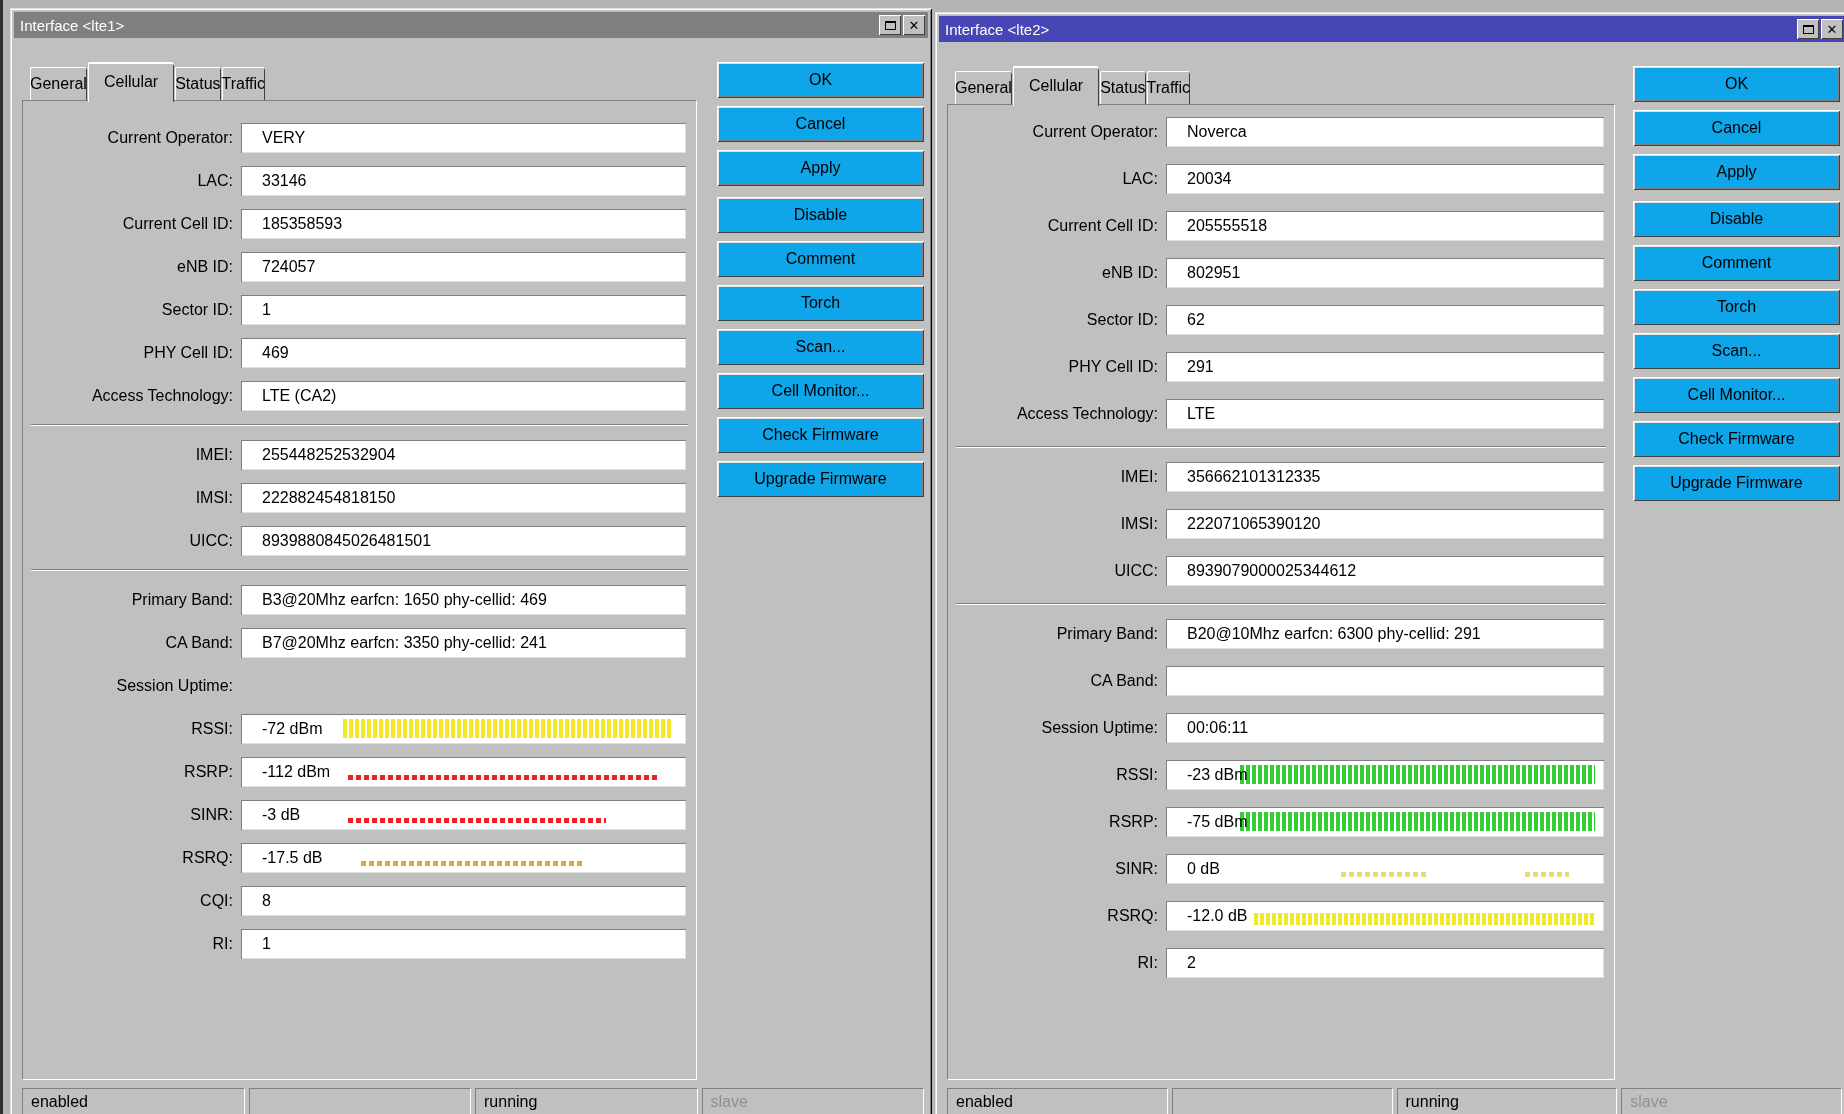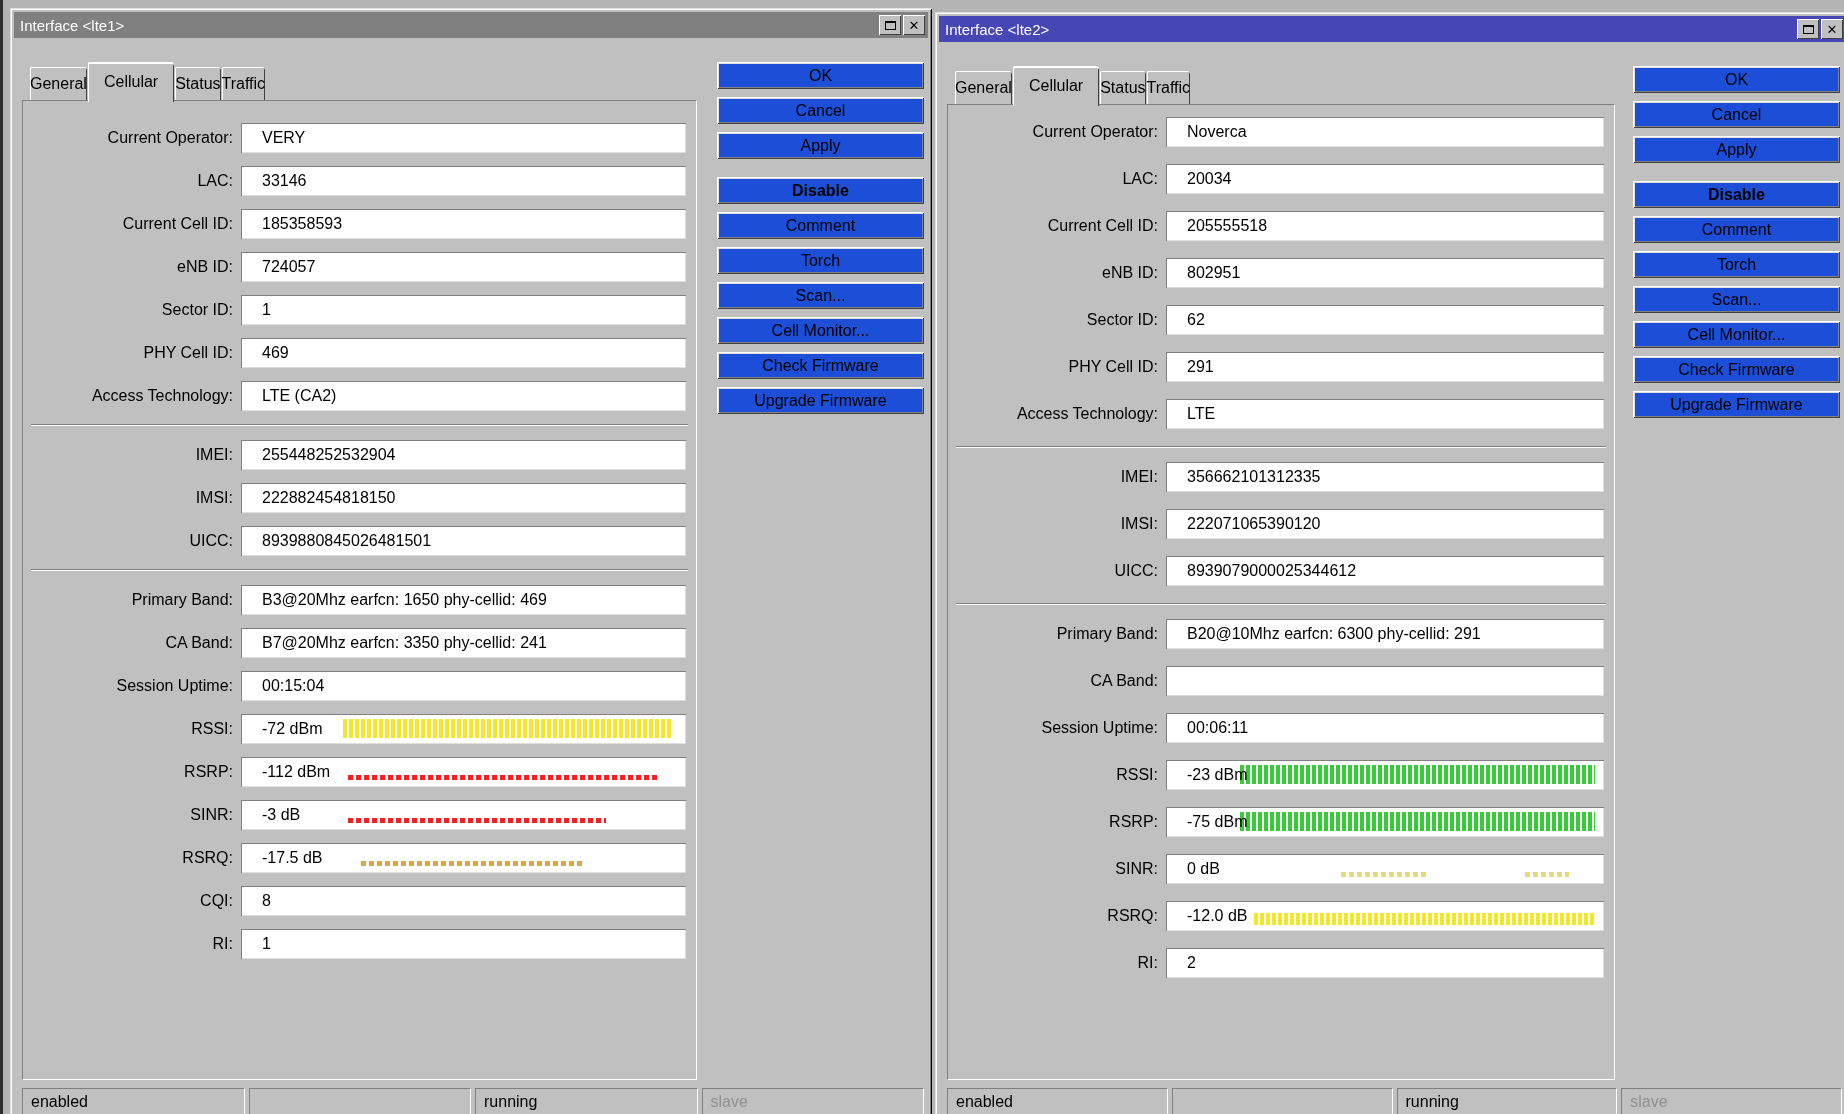--- a/index.html
+++ b/index.html
@@ -64,27 +64,27 @@
   .sep { height:2px; border-top:1px solid #808080; border-bottom:1px solid #ffffff; margin:2px 2px 14px 2px; }
 
   .seg { position:absolute; background-image: repeating-linear-gradient(90deg, currentColor 0 4px, transparent 4px 6px); }
   .seg.tall { top:5px;  height:19px; }
   .seg.mid  { top:12px; height:12px; }
   .seg.thin { top:18px; height:5px;
               background-image: repeating-linear-gradient(90deg, currentColor 0 5px, transparent 5px 8px); }
 
   .btncol { position:absolute; top:54px; width:207px; }
   .btn {
-    height:27px; margin-bottom:8px; background:#1d4ed8;
+    height:36px; margin-bottom:8px; background:#0ea5e9;
     box-shadow: inset 1px 1px 0 #ffffff, inset -1px -1px 0 #404040,
                 inset 2px 2px 0 #dfdfdf, inset -2px -2px 0 #808080;
     display:flex; align-items:center; justify-content:center; font-size:16px;
     cursor:default; user-select:none;
   }
-  .btn.gap { margin-top:18px;font-weight:bold; }
+  .btn.gap { margin-top:11px; }
 
   .statusbar { position:absolute; left:12px; right:8px; bottom:0; height:30px; display:flex; gap:4px; }
   .scell {
     flex:1; border:1px solid; border-color:#808080 #ffffff #ffffff #808080;
     padding:4px 8px 0; white-space:nowrap; overflow:hidden;
   }
   .scell.muted { color:#909090; }
 </style>
 </head>
 <body>
@@ -180,23 +180,20 @@
           </div>
         </div>
         <div class="row">
           <div class="lbl">CA Band:</div>
           <div class="field">
             <span class="val">B7@20Mhz earfcn: 3350 phy-cellid: 241</span>
           </div>
         </div>
         <div class="row">
           <div class="lbl">Session Uptime:</div>
-          <div class="field">
-            <span class="val">00:15:04</span>
-          </div>
         </div>
         <div class="row">
           <div class="lbl">RSSI:</div>
           <div class="field">
             <span class="val">-72 dBm</span>
             <div class="seg tall" style="left: 23%; width: 74%; color: rgb(242, 232, 40);"></div>
           </div>
         </div>
         <div class="row">
           <div class="lbl">RSRP:</div>

